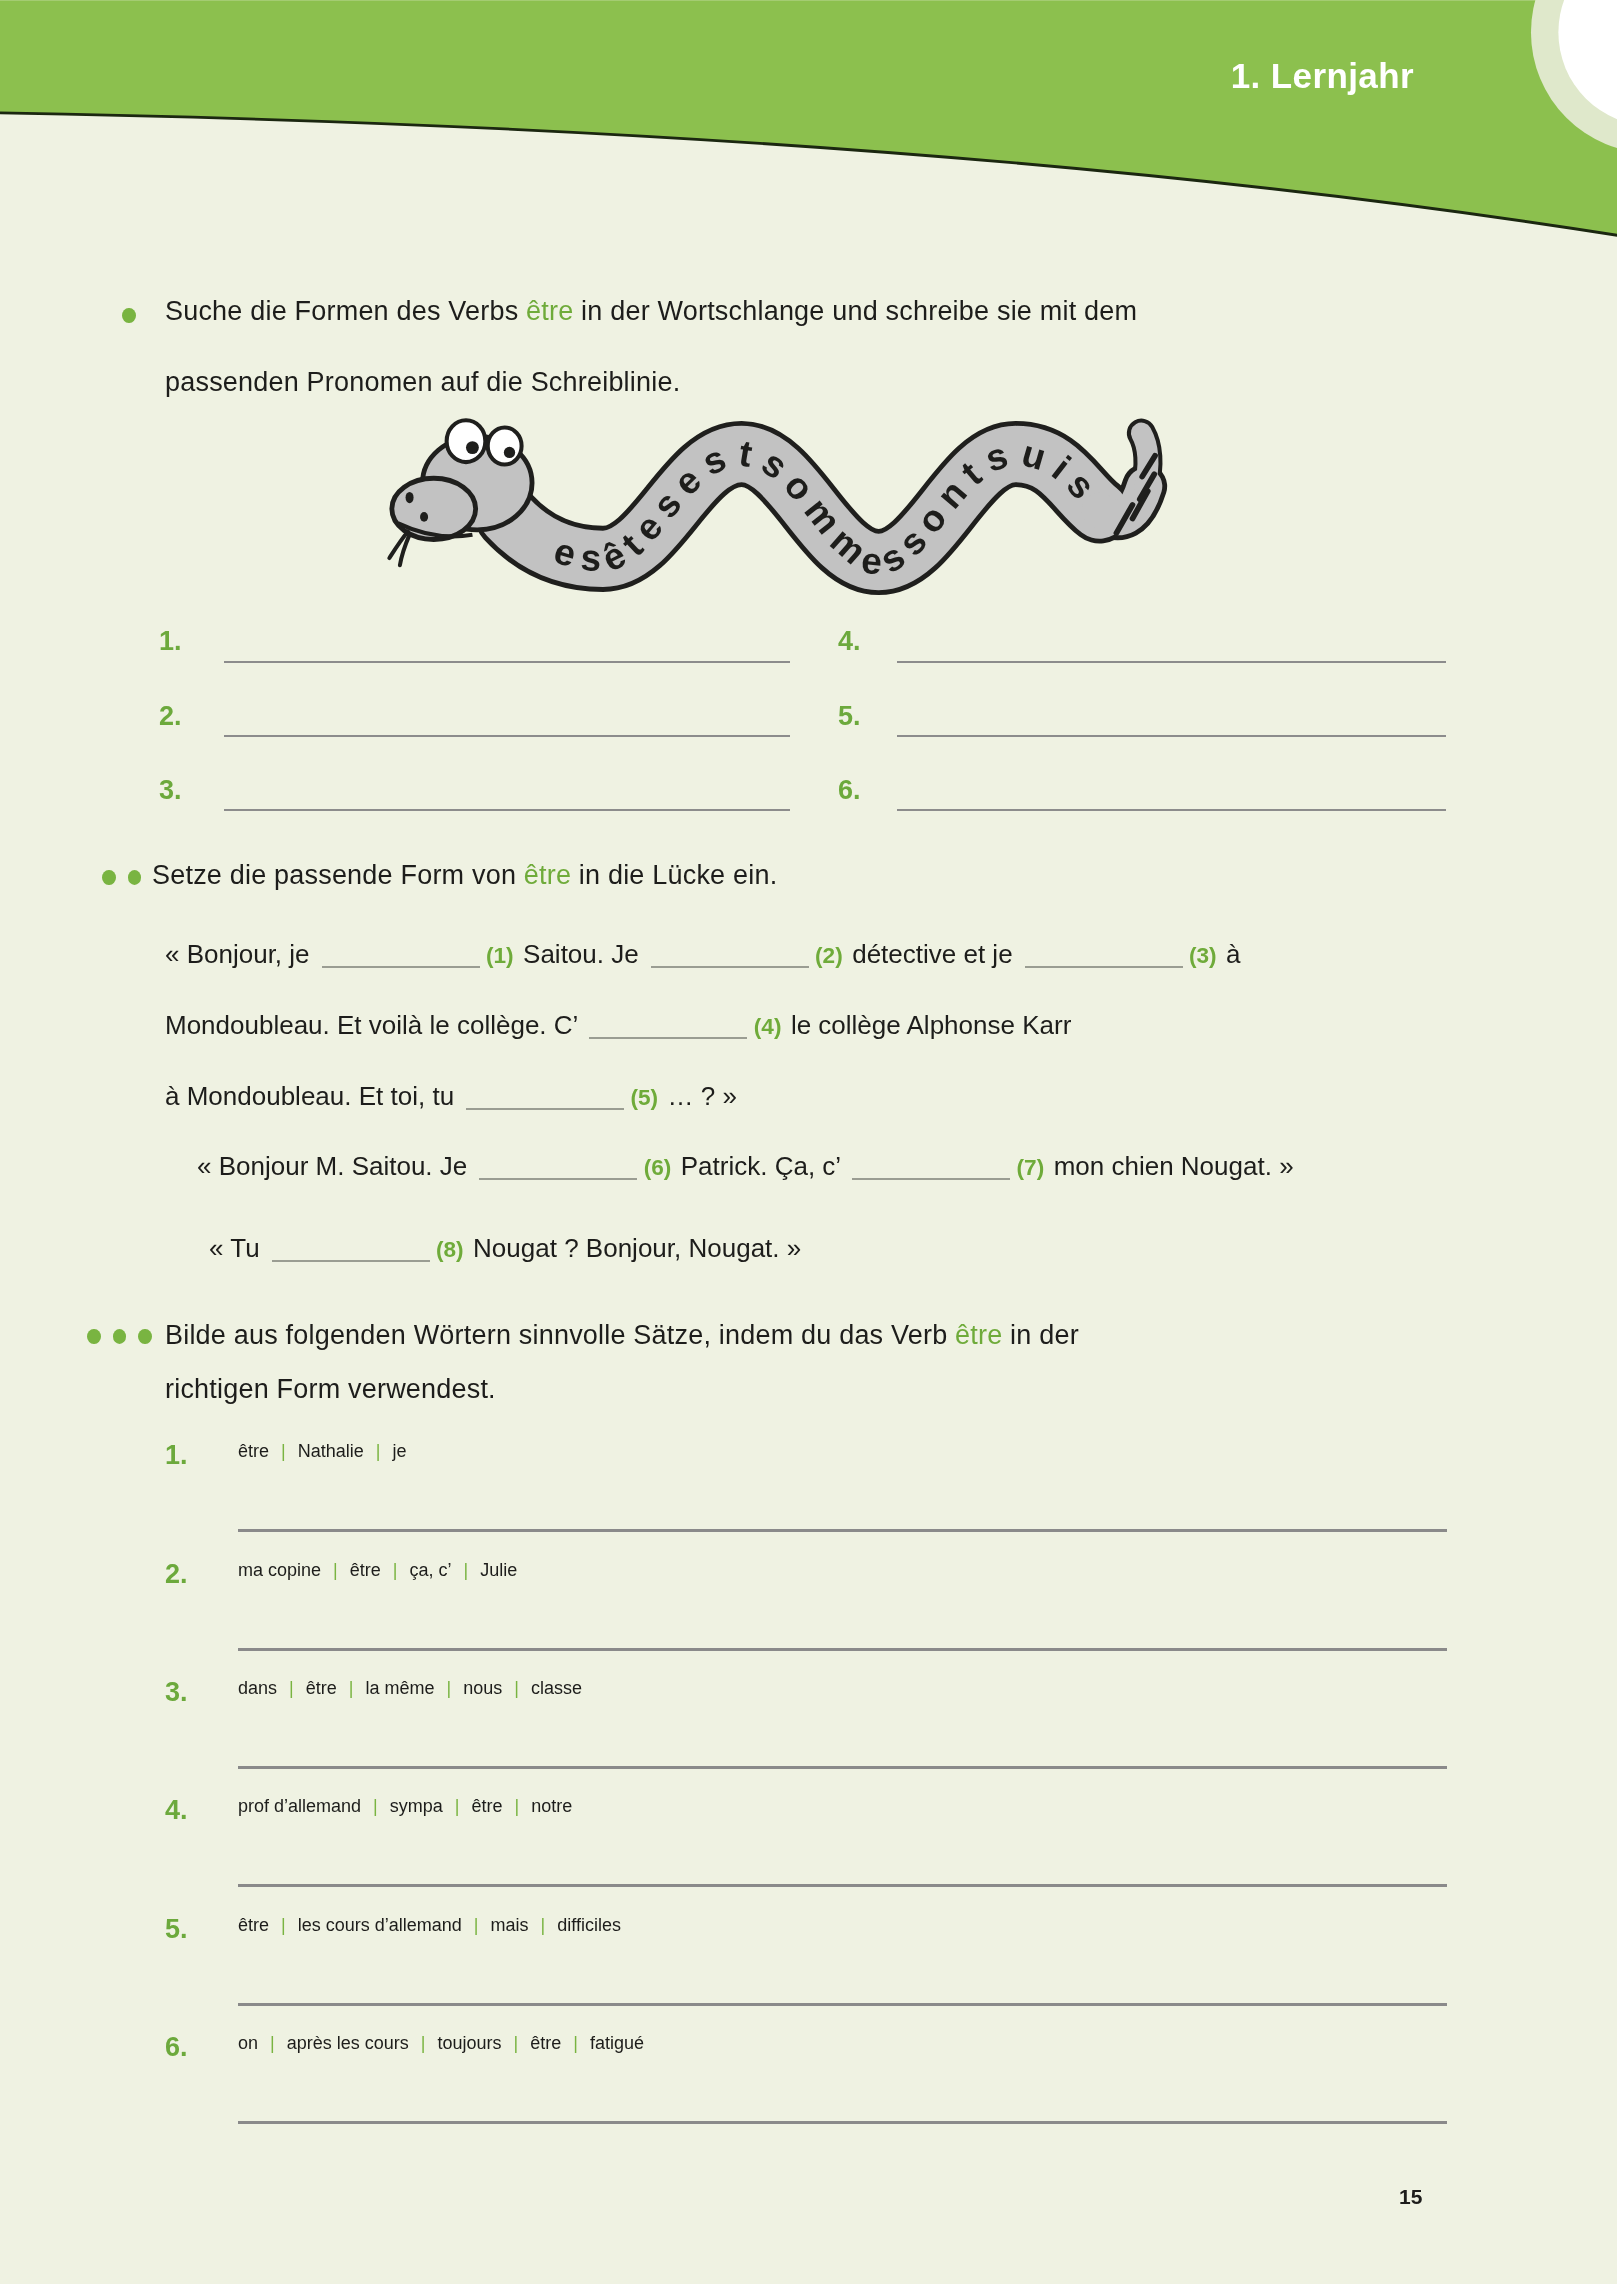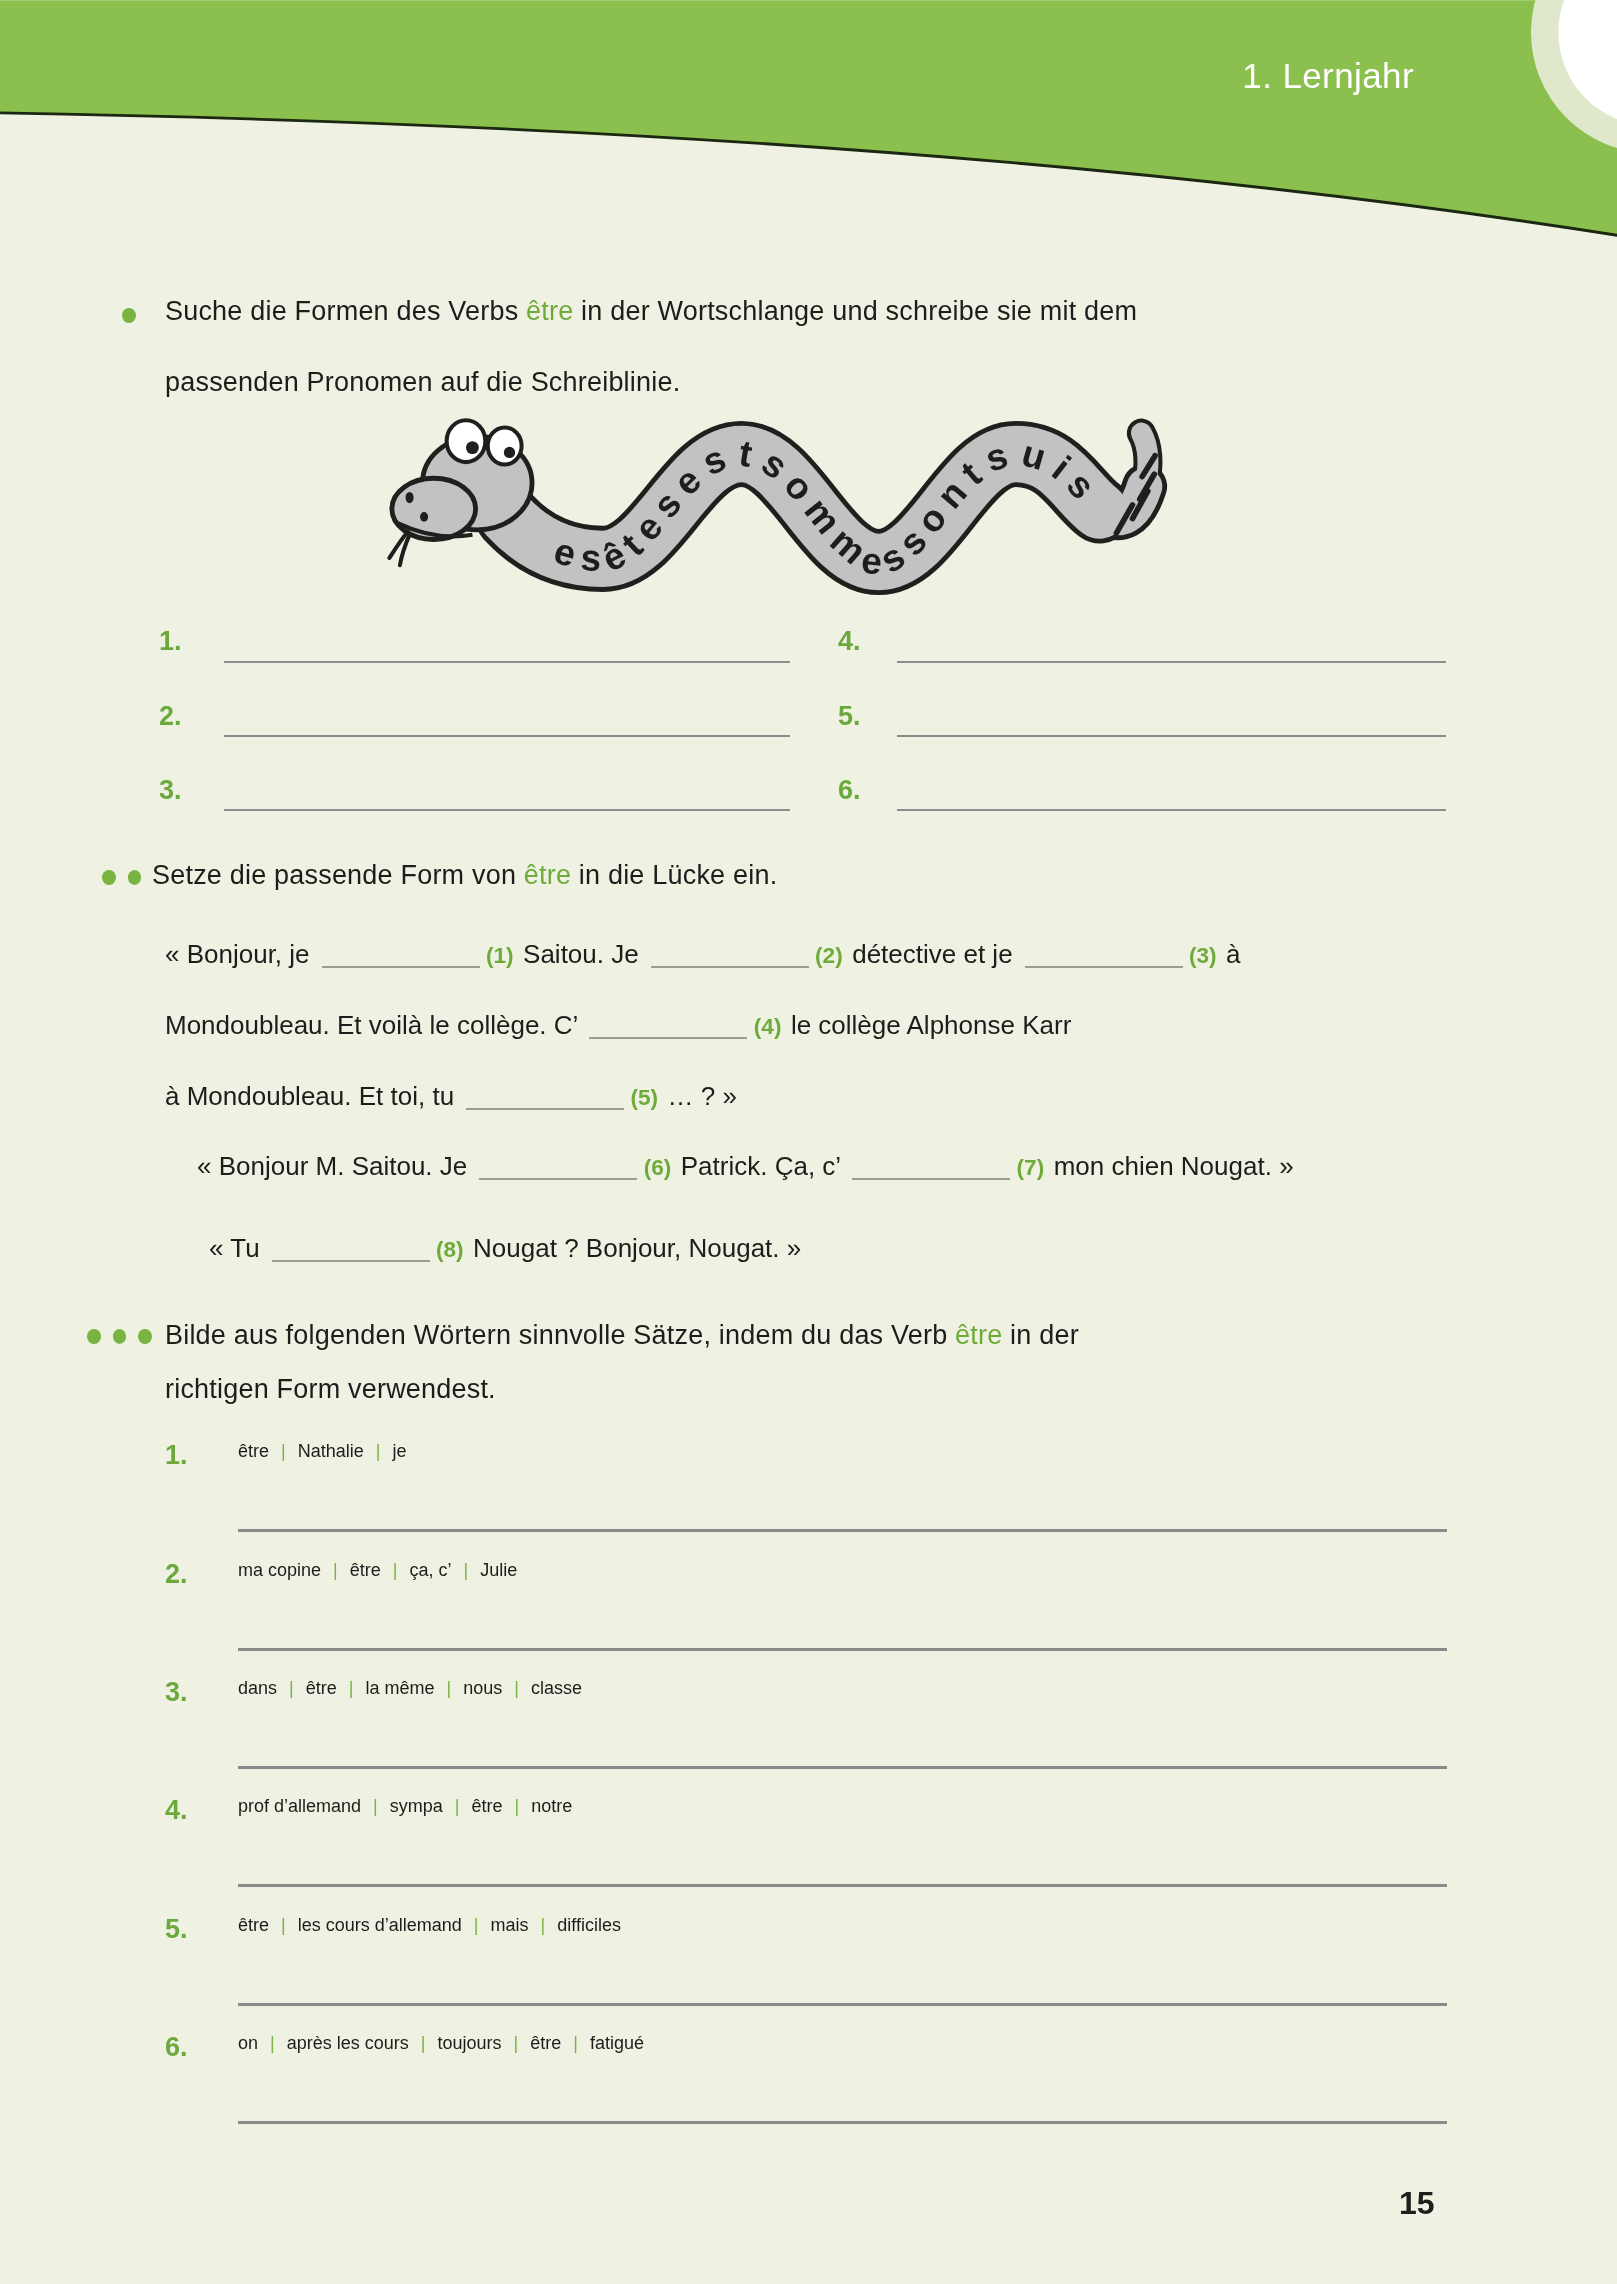--- a/index.html
+++ b/index.html
@@ -3,21 +3,21 @@
 <meta charset="utf-8">
 <style>
   html,body{margin:0;padding:0;background:#e6e9da;}
   .page{position:relative;width:1618px;height:2284px;background:#EFF2E2;overflow:hidden;
         font-family:"Liberation Sans",sans-serif;color:#1D1D1B;}
   .abs{position:absolute;}
   svg{display:block;}
 
   
   .header-svg{left:0;top:0;}
-  .h-title{left:1168px;top:56px;width:246px;text-align:right;font-size:35px;font-weight:400;
+  .h-title{left:1168px;top:56px;width:246px;text-align:right;font-size:35px;font-weight:700;
            color:#ffffff;letter-spacing:0.4px;white-space:nowrap;}
 
   
   .bullets{display:flex;align-items:center;}
   .dot{width:13.7px;height:15.3px;border-radius:50%;background:#79B441;display:inline-block;margin-right:12px;}
 
   
   .heading{font-size:27px;font-weight:400;white-space:nowrap;letter-spacing:0.2px;text-align:center;}
   .green{color:#6FAB3A;}
 
@@ -30,21 +30,21 @@
   .blank{display:inline-block;width:158px;height:8px;border-bottom:2.4px solid #9A9D92;
          vertical-align:-4.8px;margin:0 6.4px 0 4.8px;}
   .ref{color:#6FAB3A;font-size:22.6px;font-weight:700;margin-right:3.2px;}
 
   
   .item-num{font-size:27px;font-weight:700;color:#6CA93C;line-height:1;}
   .item-words{font-size:18px;white-space:nowrap;line-height:1;}
   .pipe{color:#79B441;margin:0 12px;}
   .ans-line{height:0;border-top:3.2px solid #8A8A8A;}
 
-  .pagenum{left:1399px;top:2185px;font-size:32px;font-weight:600;color:#1D1D1B;}
+  .pagenum{left:1399px;top:2185px;font-size:21px;font-weight:600;color:#1D1D1B;}
 </style>
 </head>
 <body>
 
 <div class="page">
 
   <svg class="abs header-svg" width="1618" height="242" viewBox="0 0 2008 300">
     <path d="M0,0 H2008 V292 C1400,196 700,152 0,140 Z" fill="#8CC04E"></path>
     <circle cx="2050" cy="40" r="150" fill="#DFE8CB"></circle>
     <circle cx="2050" cy="40" r="116" fill="#FFFFFF"></circle>

